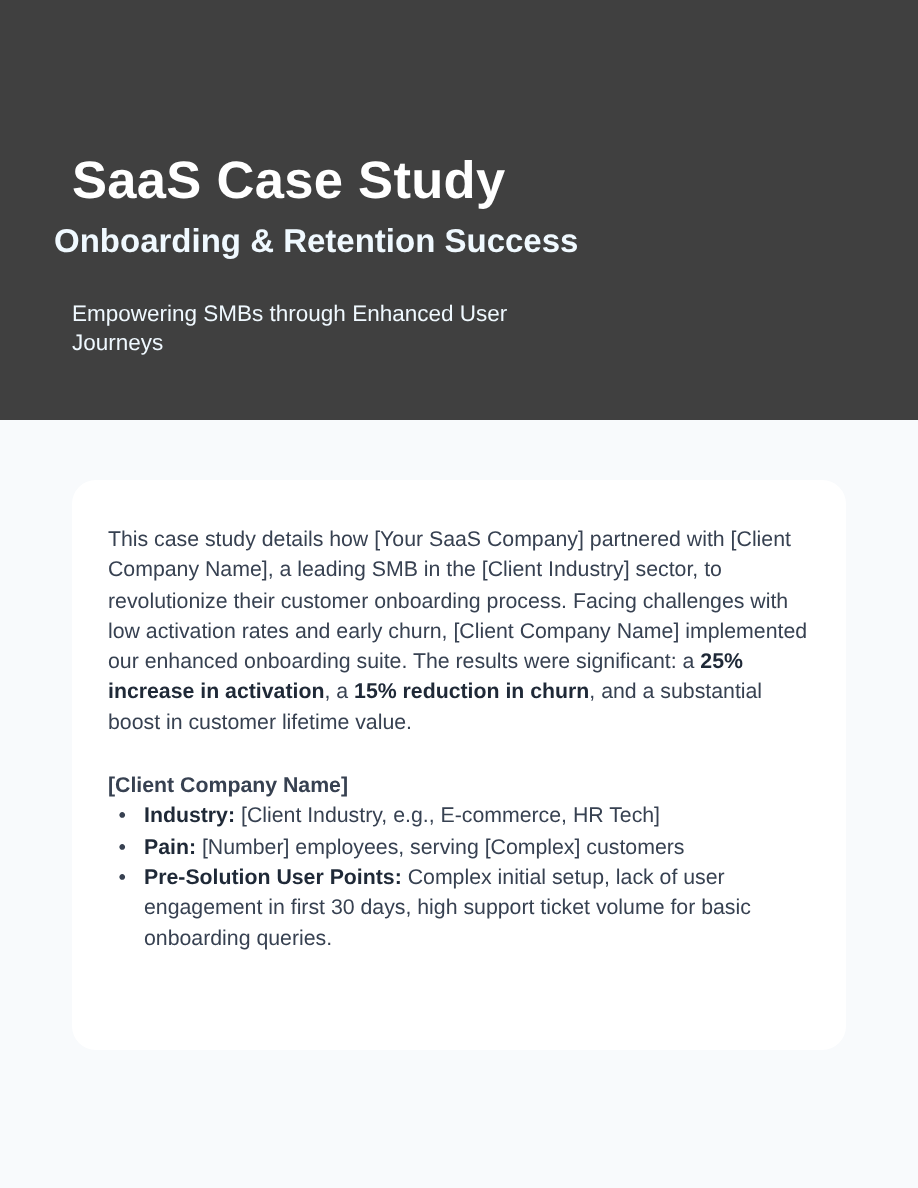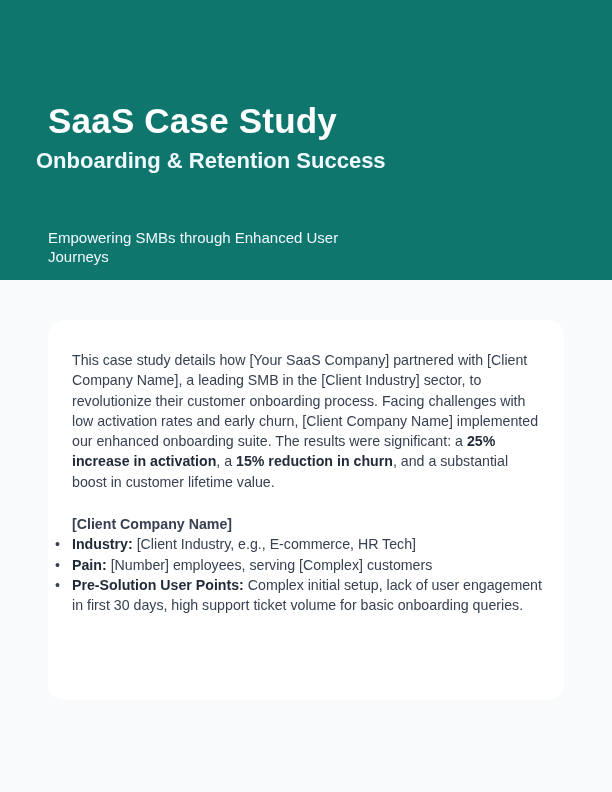--- a/index.html
+++ b/index.html
@@ -1,29 +1,29 @@
 <!DOCTYPE html>
 <html><head>
 <meta charset="utf-8">
 <style>
   * { margin: 0; padding: 0; box-sizing: border-box; }
   html, body { width: 612px; height: 792px; overflow: hidden; }
   body { background: #f8fafc; font-family: "Liberation Sans", "DejaVu Sans", sans-serif; position: relative; }
-  .hero { position: absolute; left: 0; top: 0; width: 612px; height: 280px; background: #0f766e; color: #ffffff; }
+  .hero { position: absolute; left: 0; top: 0; width: 612px; height: 280px; background: #404040; color: #ffffff; }
   .hero-title { position: absolute; left: 48px; top: 100px; font-size: 35px; font-weight: 700; letter-spacing: 0.2px; line-height: 42px; }
   .hero-subtitle { position: absolute; left: 36px; top: 147px; font-size: 22px; font-weight: 700; line-height: 28px; color: #f0f9ff; }
-  .hero-tagline { position: absolute; left: 48px; top: 200px; width: 340px; font-size: 15px; line-height: 19px; color: #f0f9ff; margin-top: 28px; }
+  .hero-tagline { position: absolute; left: 48px; top: 200px; width: 340px; font-size: 15px; line-height: 19px; color: #f0f9ff; }
   .card { position: absolute; left: 48px; top: 320px; width: 516px; height: 380px; background: #ffffff; border-radius: 16px; }
   .content { position: absolute; left: 72px; top: 342px; width: 470px; color: #374151; }
   h2 { font-size: 23px; font-weight: 700; color: #1e293b; line-height: 30px; }
   .para { font-size: 14.2px; line-height: 20.3px; margin-top: 8px; color: #374151; }
   .para b { color: #1f2937; }
   .sec2 { margin-top: 22px; }
   .client-name { font-size: 14.2px; font-weight: 700; margin-top: 7px; line-height: 20.3px; color: #374151; }
-  ul { list-style: none; }
+  ul { list-style: none; margin-left: 24px; }
   li { position: relative; font-size: 14.2px; line-height: 20.3px; }
   li::before { content: "•"; position: absolute; left: -17px; top: 0; color: #374151; }
   li b { color: #1f2937; }
 </style>
 </head>
 <body>
 
 <header class="hero">
   <h1 class="hero-title">SaaS Case Study</h1>
   <div class="hero-subtitle">Onboarding &amp; Retention Success</div>

